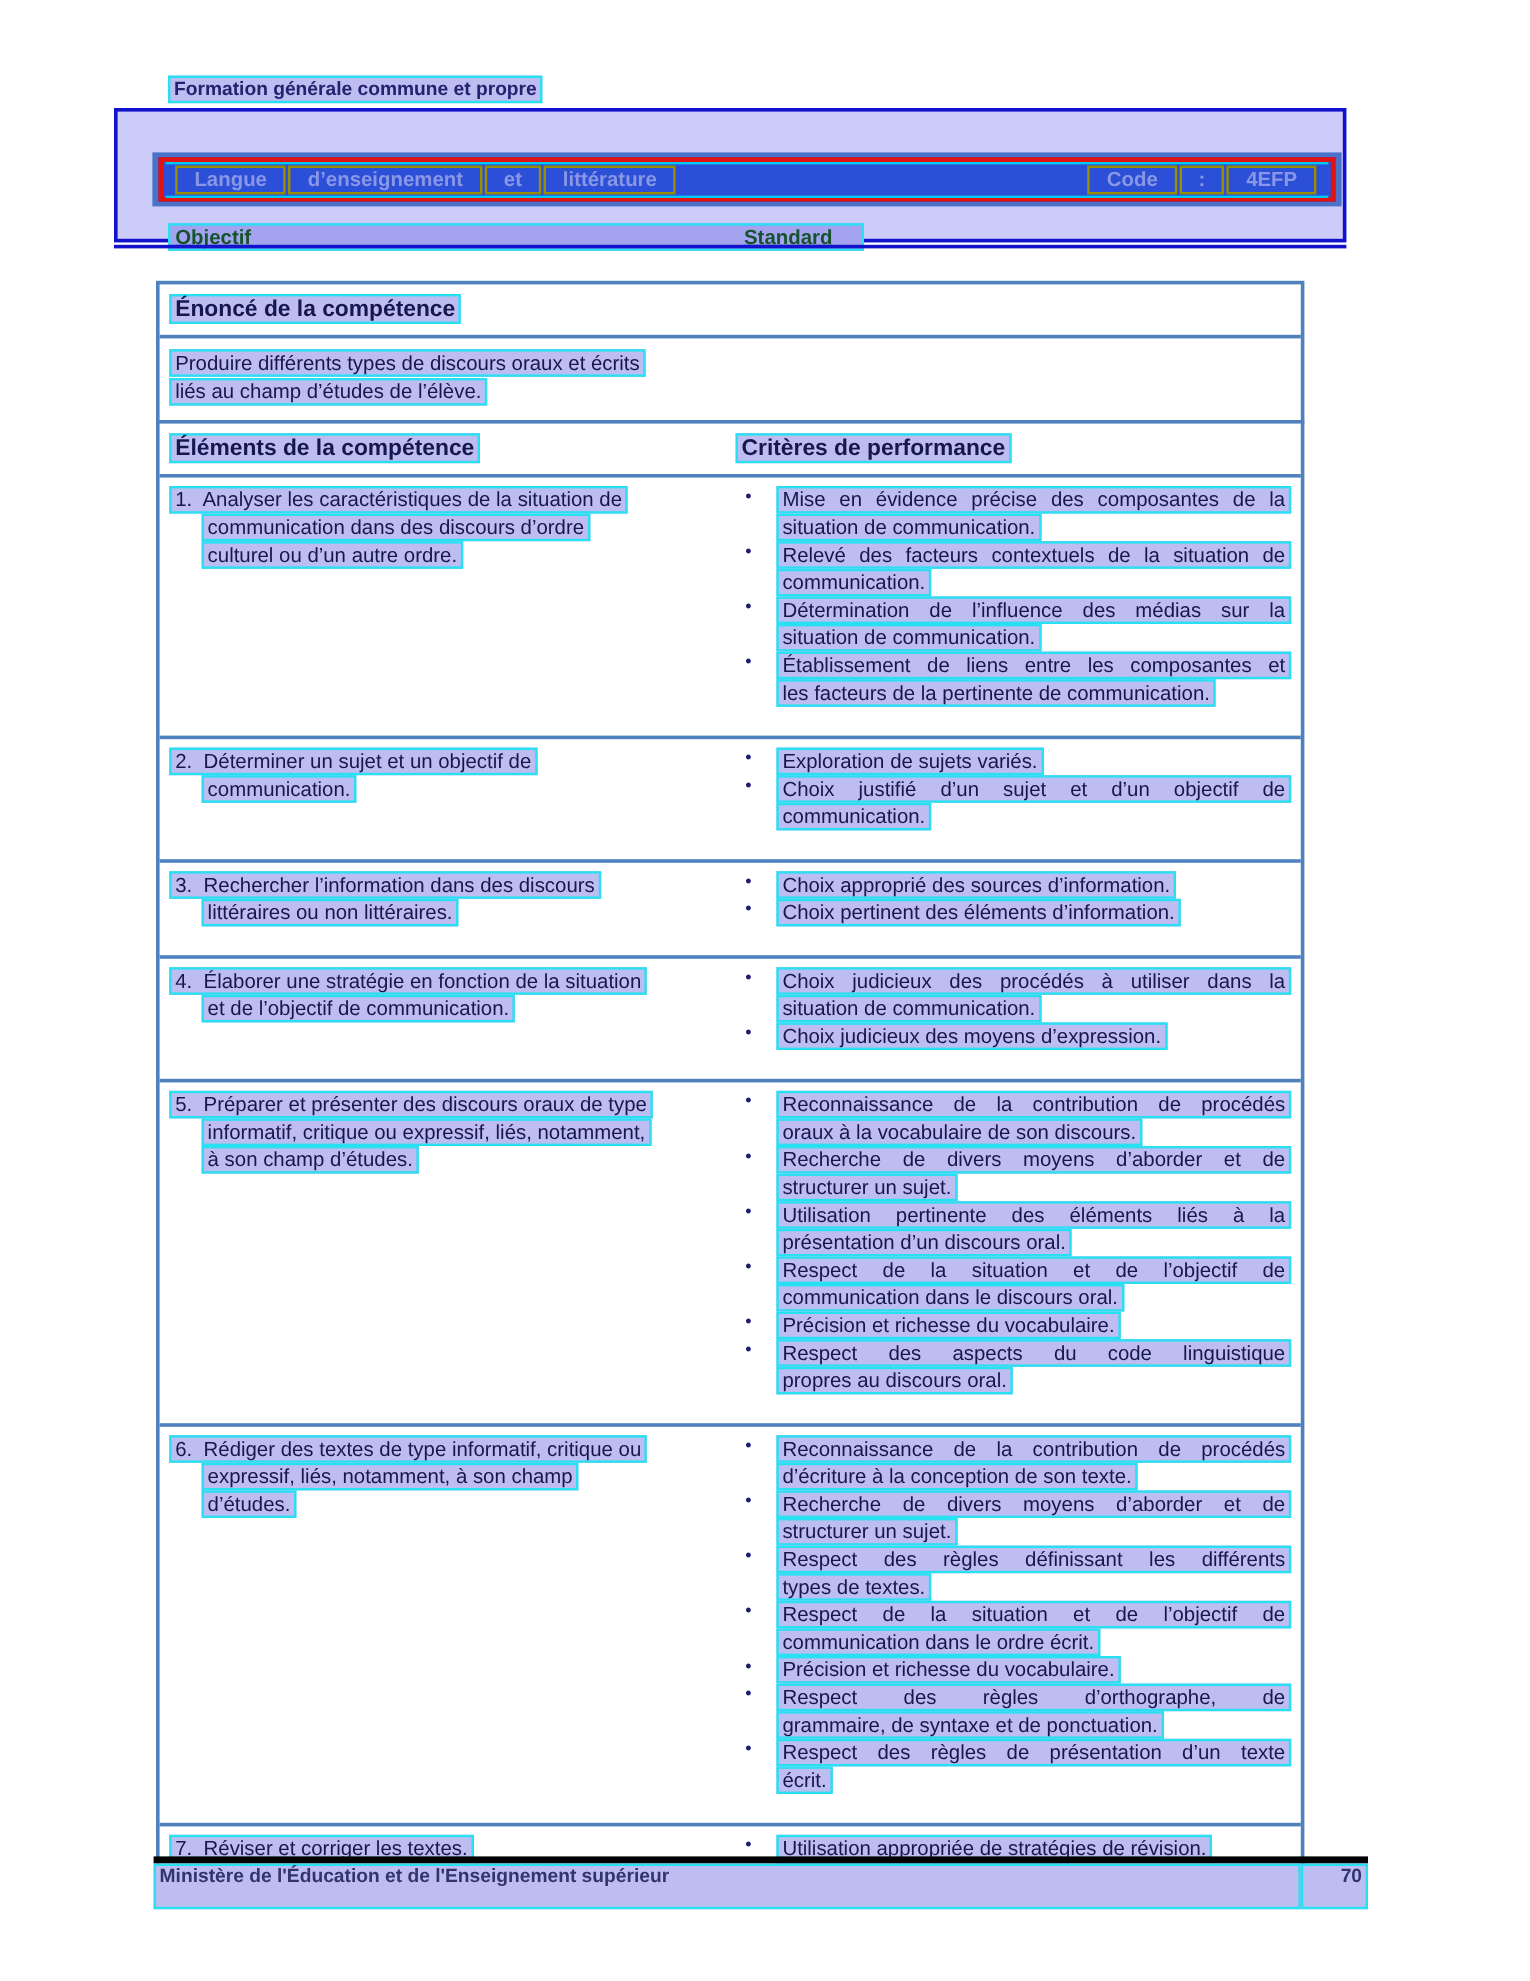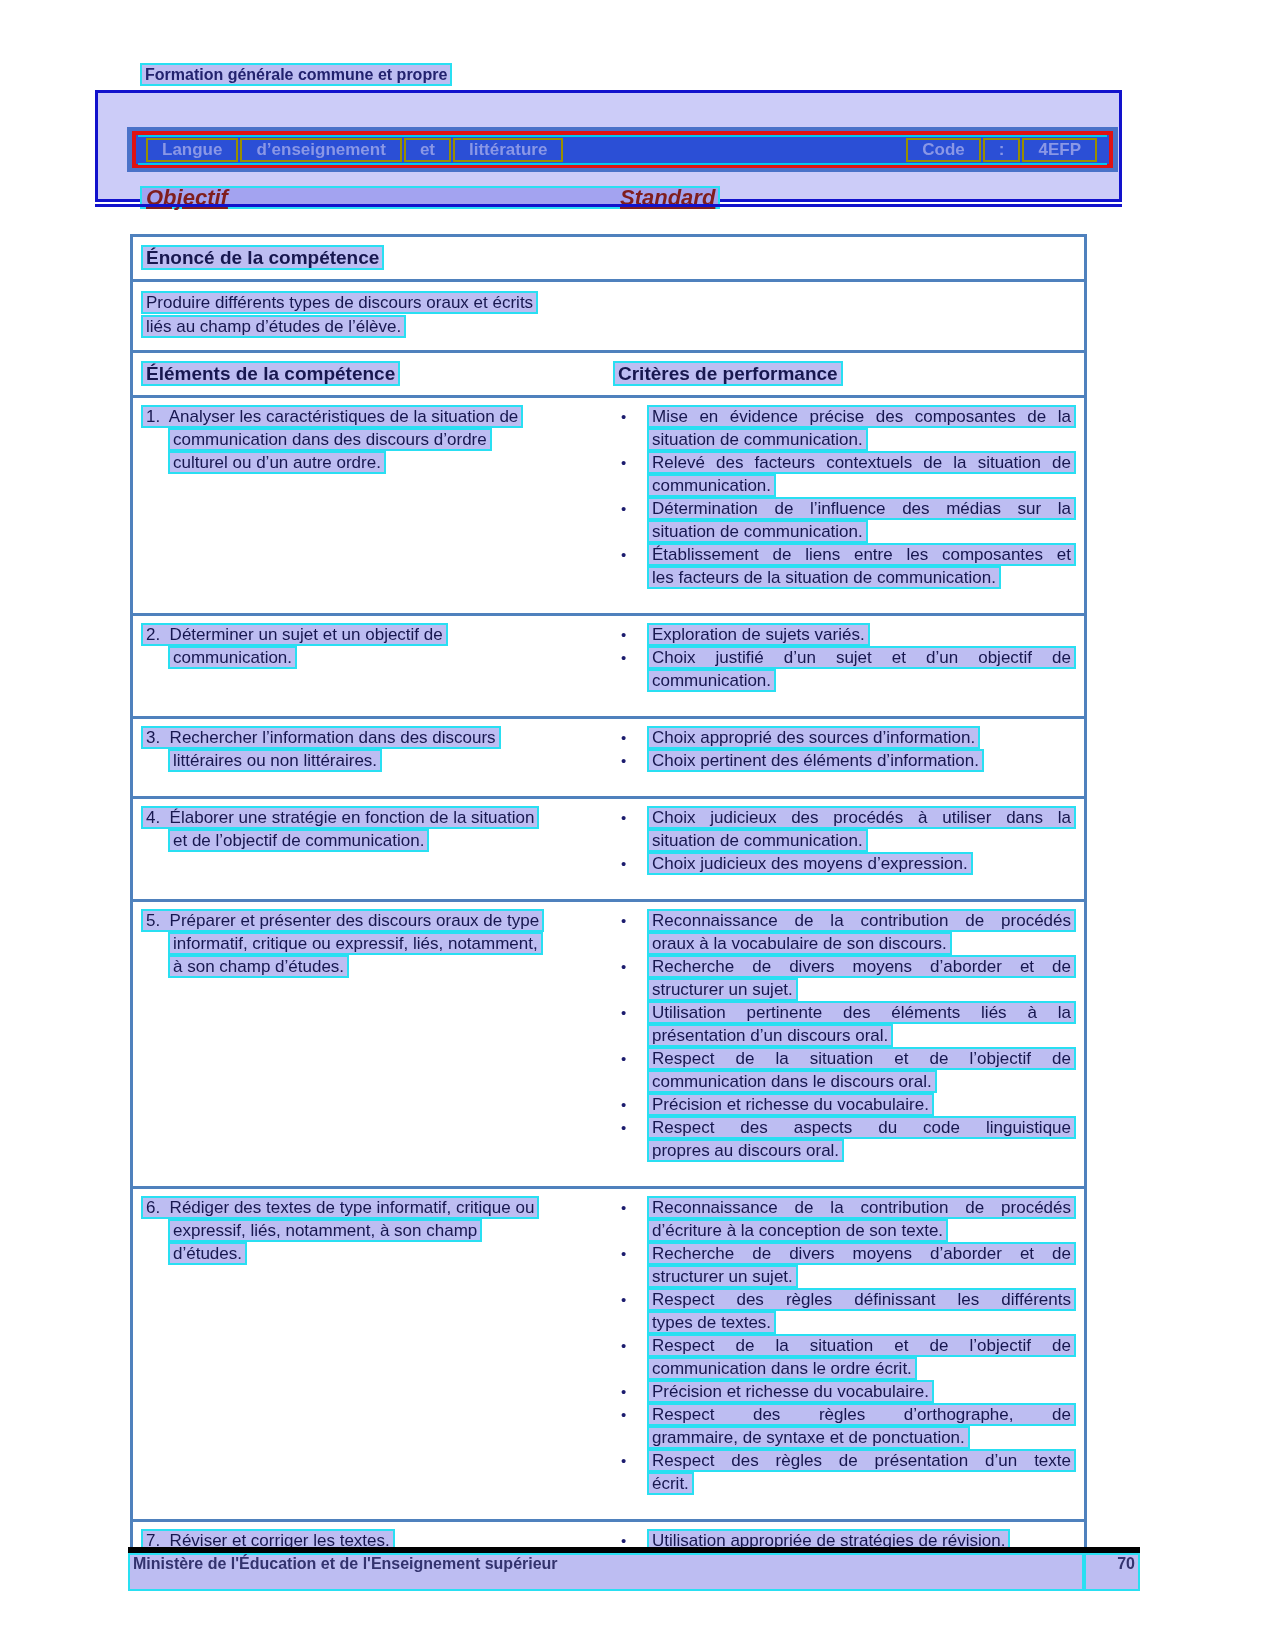--- a/index.html
+++ b/index.html
@@ -27,39 +27,39 @@
                padding:1px 8px;height:24px;box-sizing:content-box;}
   .banner-text{font-size:17px;font-weight:bold;color:#8a97e6;white-space:nowrap;}
   .wbox{display:inline-block;border:2px solid #9a8f00;padding:0 14px;margin-right:2px;}
 
   
   .navline{position:absolute;left:95px;top:204px;width:1027px;height:3px;background:#1212cc;z-index:4;}
 
   
   .objbar{position:absolute;left:140px;top:186px;width:580px;height:23px;
           background:#a3a3f0;border:2px solid #29dff2;box-sizing:border-box;z-index:3;}
-  .objbar .lbl{position:absolute;top:0;font-size:22px;font-weight:bold;font-style:italic;
-               text-decoration:underline;color:#7f1d1d;line-height:20px;}
+  .objbar .lbl{position:absolute;top:0;font-size:17px;font-weight:bold;
+               text-decoration:underline;color:#14532d;line-height:20px;}
   .objbar .lbl.o{left:4px;} .objbar .lbl.s{left:478px;}
 
   
   .dtable{position:absolute;left:130px;width:957px;border:3px solid #4f81bd;
           background:#ffffff;box-sizing:border-box;}
   .t1{top:234px;text-align:right;} .t2{top:350px;}
   .thead{display:flex;align-items:flex-start;padding:8px 8px 9px 8px;border-bottom:3px solid #4f81bd;}
   .thead .hl{font-size:19px;font-weight:bold;line-height:21px;}
   .thead .col1{width:472px;flex:none;}
   .t1 .tbody{padding:8px 8px 12px 8px;}
   .t1 .tbody .line{height:24px;display:flex;align-items:center;}
 
   .trow{display:flex;padding:5px 0 7px 0;}
   .trow + .trow{border-top:3px solid #4f81bd;margin-top:17px;}
   .cell-left{width:468px;flex:none;padding:2px 4px 0 8px;box-sizing:border-box;}
   .cell-right{flex:1;padding:2px 6px 0 12px;box-sizing:border-box;}
-  .line{height:23px;display:flex;align-items:center;font-size:17px;}
+  .line{height:23px;display:flex;font-size:17px;}
   .cell-left .cont{margin-left:27px;}
   .cell-right .cont{margin-left:34px;}
   .bullet{flex:none;width:34px;padding-left:8px;box-sizing:border-box;
           color:#1c1c6e;font-size:15px;}
   .stretch{flex:1;text-align:justify;text-align-last:justify;margin-right:2px;}
   .cell-left .line,.cell-right .line{font-size:17px;}
   .t1 .tbody .hl,.trow .hl{font-size:17px;}
 
   
   .footer-rule{position:absolute;left:128px;top:1547px;width:1012px;height:6px;background:#000000;}
@@ -147,21 +147,21 @@
               <span class="hl stretch">Détermination de l’influence des médias sur la</span>
             </div>
             <div class="line cont">
               <span class="hl">situation de communication.</span>
             </div>
             <div class="line">
               <span class="bullet">•</span>
               <span class="hl stretch">Établissement de liens entre les composantes et</span>
             </div>
             <div class="line cont">
-              <span class="hl">les facteurs de la situation de communication.</span>
+              <span class="hl">les facteurs de la pertinente de communication.</span>
             </div>
           </div>
         </div>
         <div class="trow">
           <div class="cell-left">
             <div class="line">
               <span class="hl">2.&nbsp; Déterminer un sujet et un objectif de</span>
             </div>
             <div class="line cont">
               <span class="hl">communication.</span>

